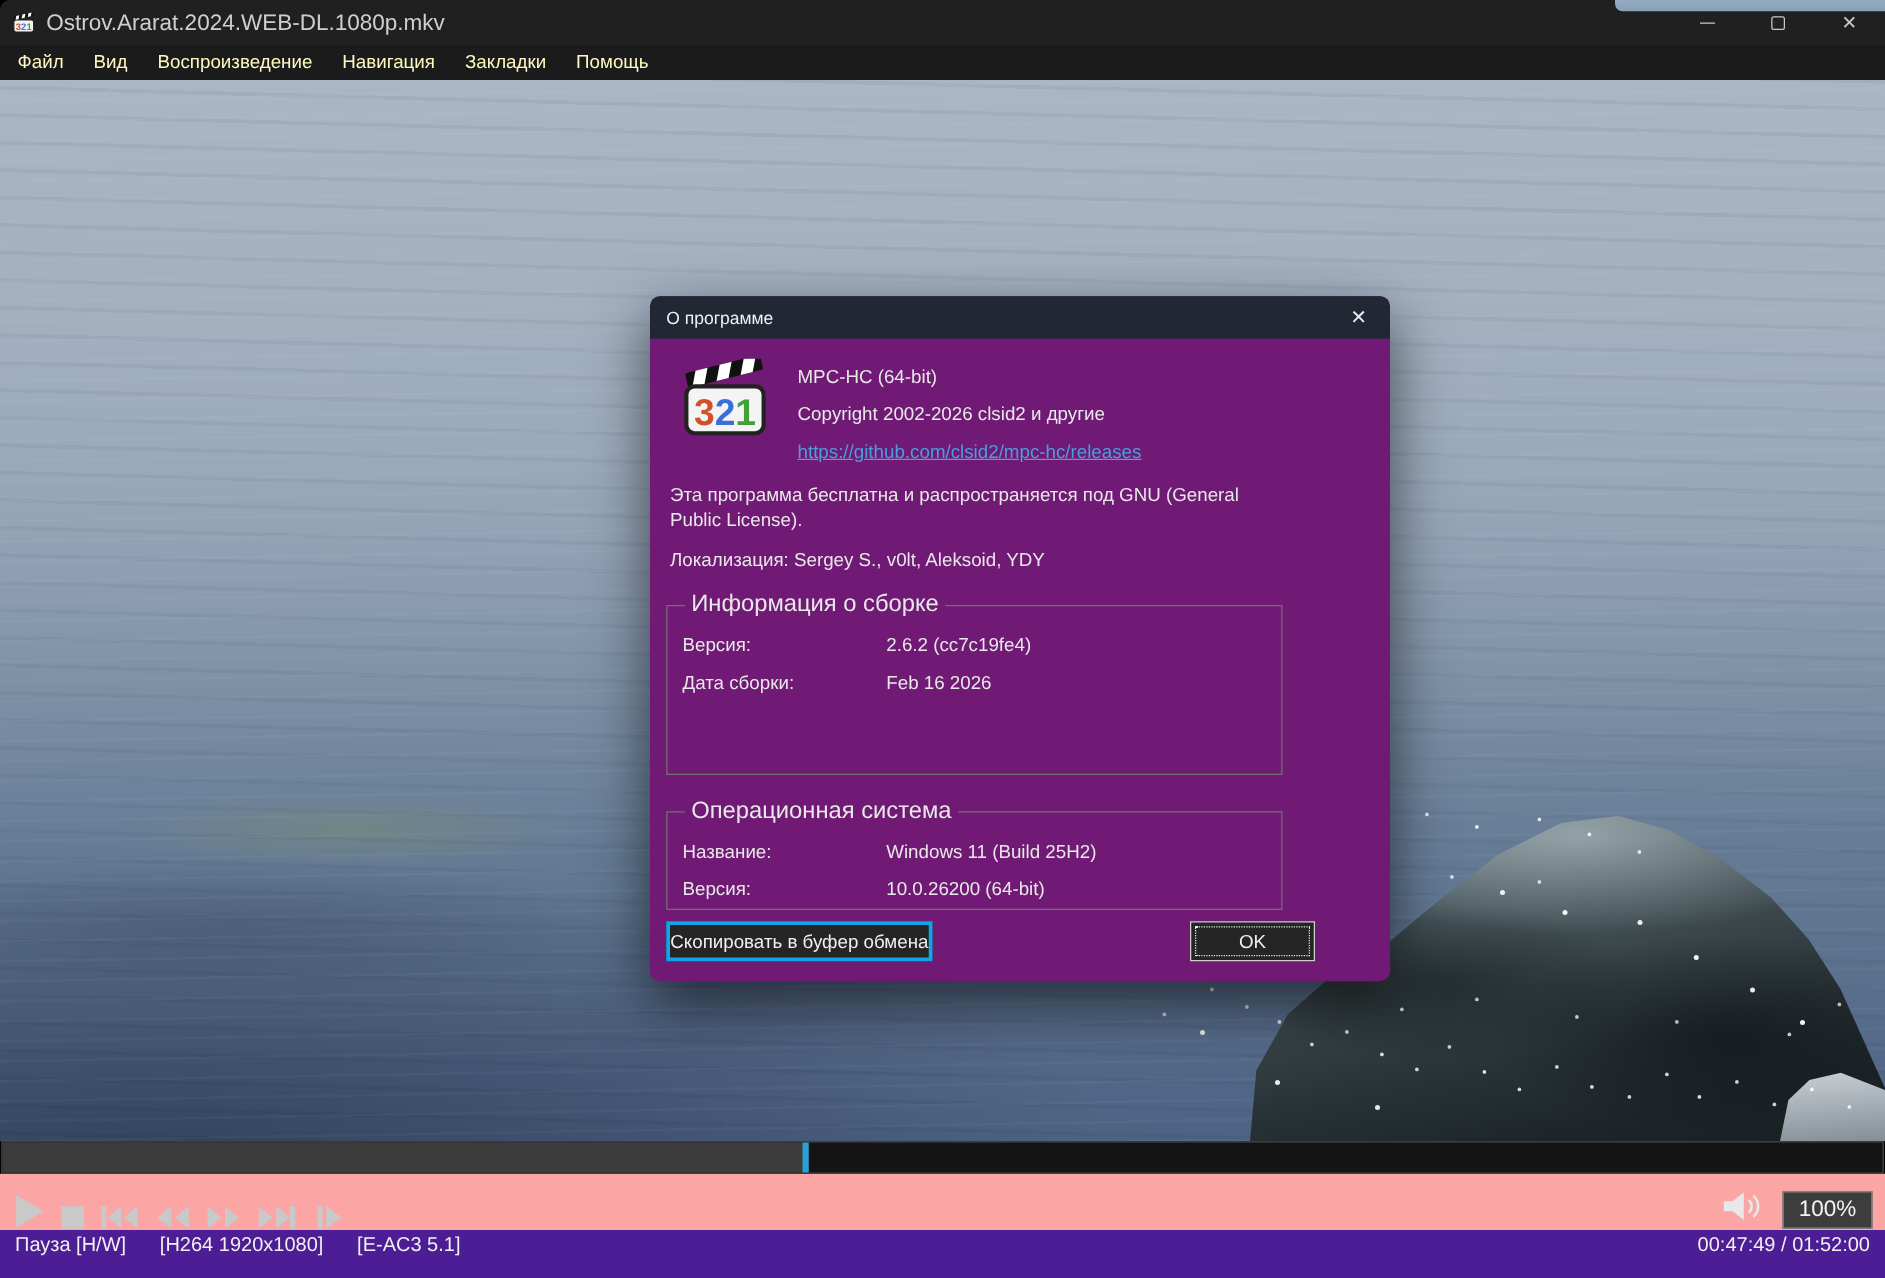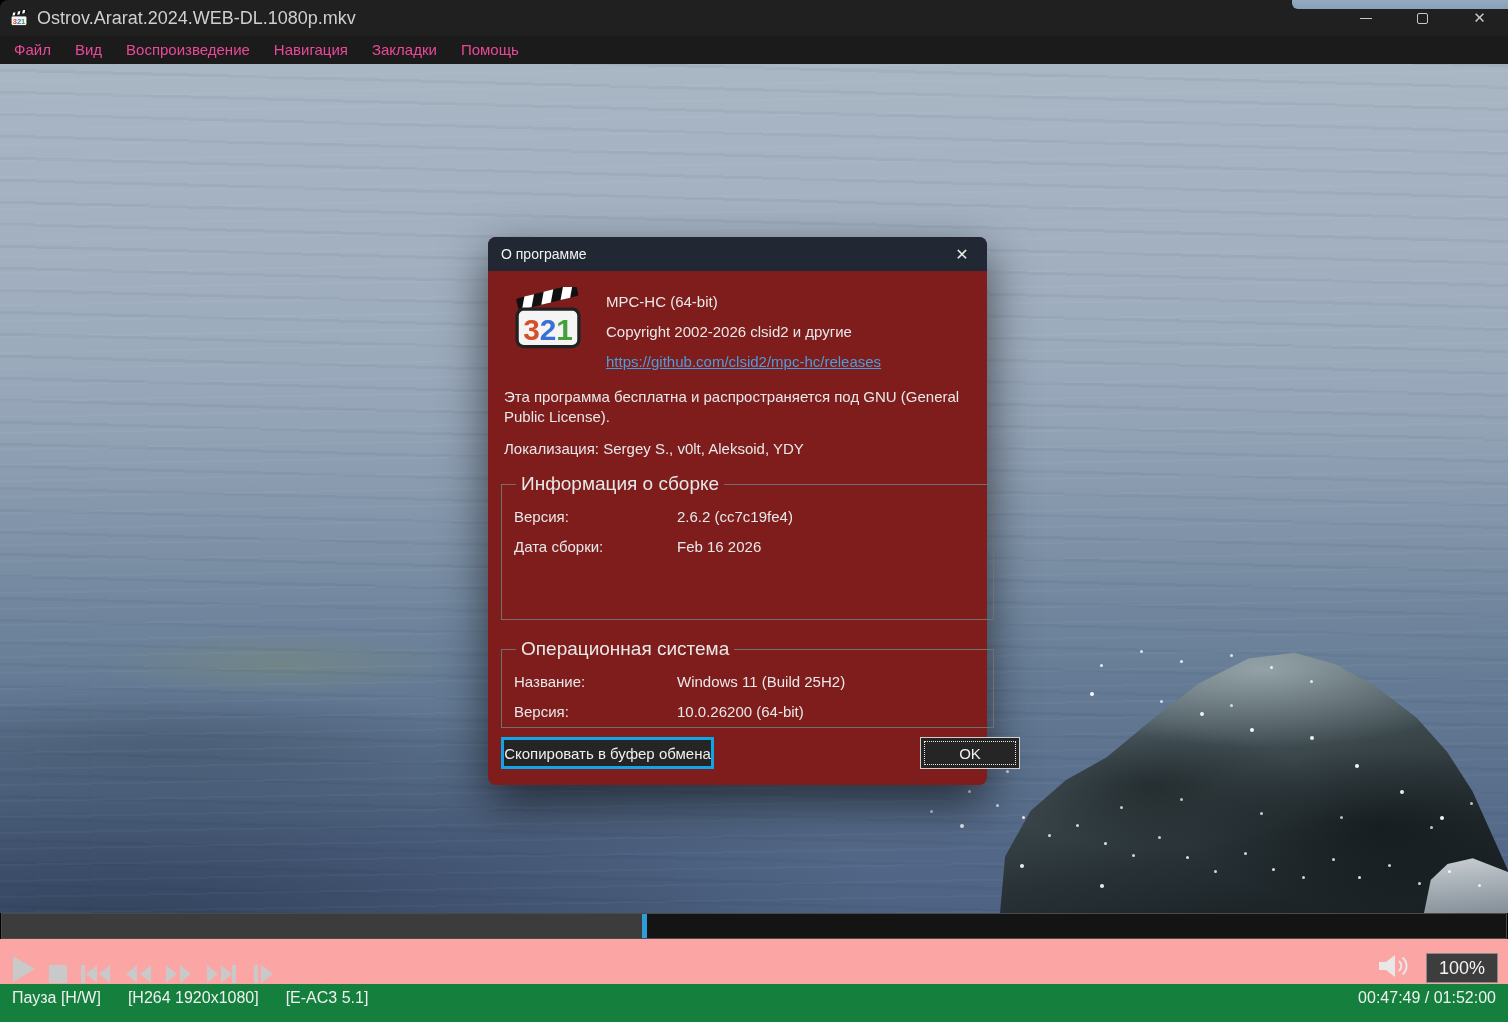--- a/index.html
+++ b/index.html
@@ -18,21 +18,21 @@
              color:#c8c8c8; font-size:15px; }
   .maxi-box { width:11px; height:11px; border:1.4px solid #c8c8c8; border-radius:2px; }
   .mini-line { width:12px; height:0; border-top:1.6px solid #c8c8c8; display:block; }
   .edge-sliver { position:absolute; top:0; right:0; width:216px; height:9px;
                  background:linear-gradient(180deg,#93abc0,#88a1b8); z-index:6;
                  border-bottom-left-radius:6px; }
 
   
   .menubar { height:28px; background:#1b1b1b; display:flex; align-items:center; padding-left:2px;
              flex:0 0 auto; }
-  .menu-item { color:#ec4899; font-size:15px; padding:0 12px; line-height:28px; }
+  .menu-item { color:#fef9c3; font-size:15px; padding:0 12px; line-height:28px; }
 
   
   .video { position:relative; flex:0 0 849px; height:849px; overflow:hidden;
     background:
       radial-gradient(260px 46px at 280px 600px, rgba(128,146,108,.38), transparent 70%),
       radial-gradient(420px 70px at 180px 680px, rgba(60,76,100,.35), transparent 75%),
       radial-gradient(1000px 340px at 120px 880px, rgba(26,38,60,.55), transparent 78%),
       linear-gradient(180deg,#a9b6c4 0%, #a6b3c2 10%, #a2b0c0 22%, #9cabbc 33%,
                       #93a3b6 43%, #8496ab 53%, #73889f 63%, #657b95 73%,
                       #5b718d 83%, #536888 93%, #4e6383 100%);
@@ -97,28 +97,28 @@
   .controls { flex:0 0 45px; height:45px; background:#fca5a5; display:flex; align-items:flex-end;
               padding:0 10px; }
   .t-btn { display:flex; align-items:center; justify-content:center; margin-right:9px; }
   .t-btn svg { display:block; }
   .t-ico { fill:#c9c9c9; }
   .ctrl-right { margin-left:auto; display:flex; align-items:center; gap:16px; }
   .vol-box { width:72px; height:30px; background:#3d3d3d; border:1px solid #8a8a8a;
              color:#f2f2f2; font-size:18px; display:flex; align-items:center; justify-content:center; }
 
   
-  .statusbar { flex:0 0 38px; height:38px; background:#15803d; display:flex; align-items:flex-start;
-               padding:5px 12px; color:#f0f0f0; font-size:16px; }
+  .statusbar { flex:0 0 38px; height:38px; background:#4c1d95; display:flex; align-items:flex-end;
+               padding:16px 12px; color:#f0f0f0; font-size:16px; }
   .status-left { display:flex; gap:27px; }
   .status-time { margin-left:auto; }
 
   
-  .dialog { position:absolute; left:488px; top:237px; width:499px; height:548px;
-            background:#7f1d1d; border-radius:8px; box-shadow:0 18px 48px rgba(0,0,0,.6);
+  .dialog { position:absolute; left:520px; top:237px; width:592px; height:548px;
+            background:#701a75; border-radius:8px; box-shadow:0 18px 48px rgba(0,0,0,.6);
             z-index:10; color:#e8e8e8; font-size:15px; }
   .dlg-titlebar { position:relative; height:34px; background:#212733; border-radius:8px 8px 0 0;
                   display:flex; align-items:center; }
   .dlg-title { margin-left:13px; font-size:14px; color:#f2f2f2; }
   .dlg-close { position:absolute; right:6px; top:0; width:38px; height:34px; display:flex;
                align-items:center; justify-content:center; color:#eaeaea; font-size:16px; }
   .dlg-logo { position:absolute; left:24px; top:50px; }
   .dlg-head { position:absolute; left:118px; top:56px; }
   .dlg-head .line { margin-bottom:12px; line-height:18px; }
   a.gh-link { color:#4a9edd; text-decoration:underline; }

